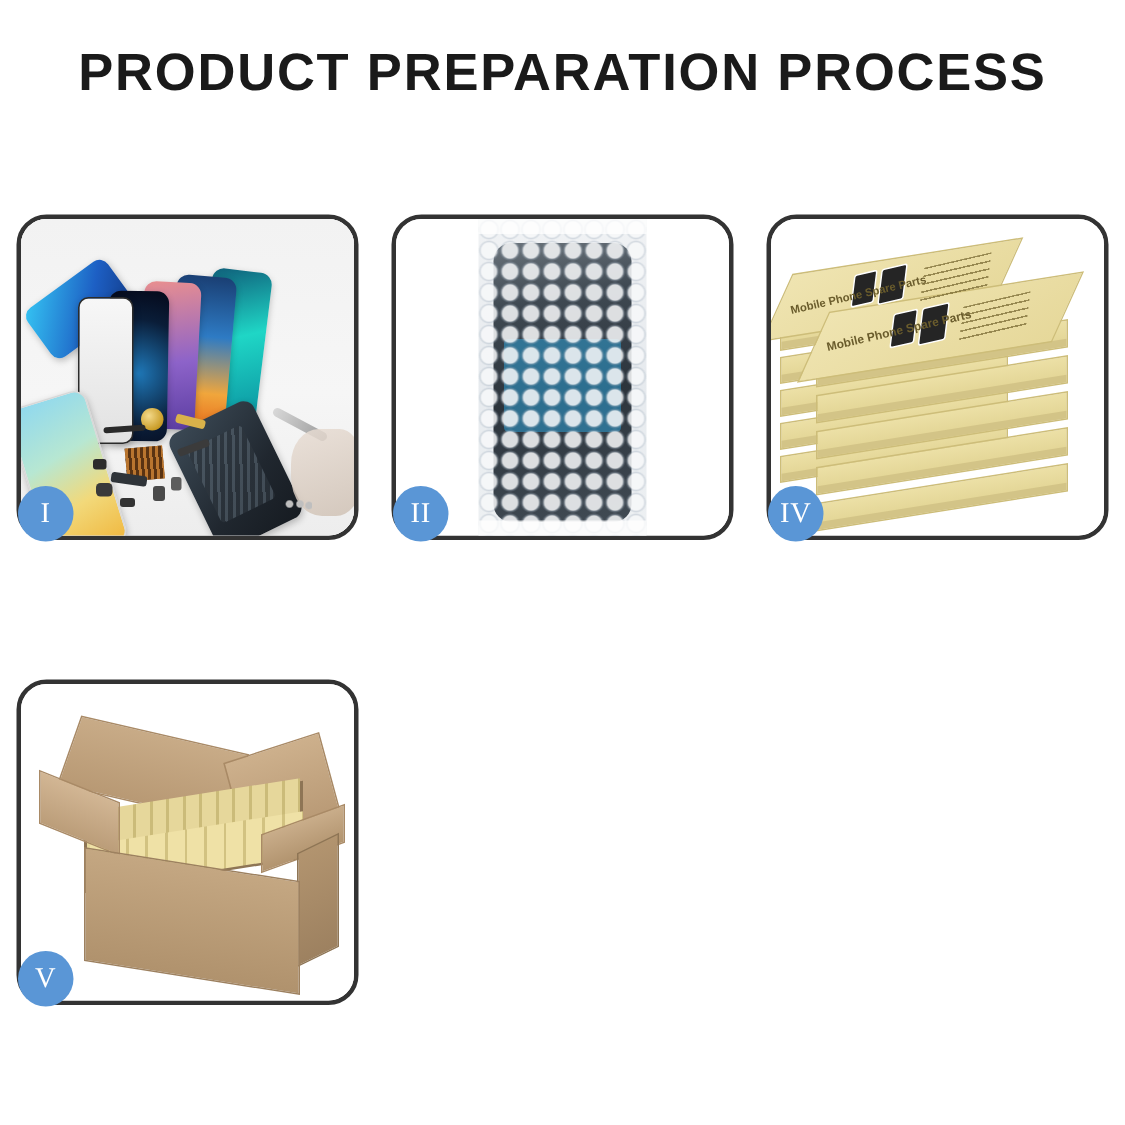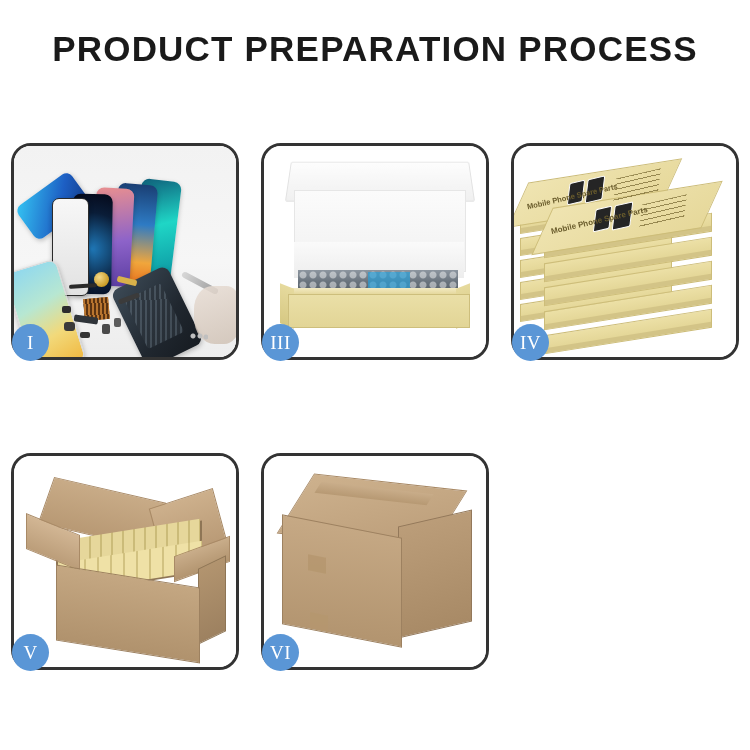--- a/index.html
+++ b/index.html
@@ -219,35 +219,33 @@
         <div class="tinyp t3"></div>
         <div class="tinyp t4"></div>
         <div class="tinyp t5"></div>
         <div class="driver"></div>
         <div class="hand"></div>
         <div class="screws"></div>
       </div>
       <div class="badge">I</div>
     </div>
 
-
     <div class="panel">
-      <div class="panel-inner p3">
-        <div class="b3-lidback"></div>
-        <div class="b3-innerwall"></div>
-        <div class="b3-foam"></div>
-        <div class="b3-prod"></div>
-        <div class="b3-prodlabel"></div>
-        <div class="b3-rim"></div>
-        <div class="b3-sideL"></div>
-        <div class="b3-sideR"></div>
-        <div class="b3-front"></div>
+      <div class="panel-inner p2">
+        <div class="bw-sheet"></div>
+        <div class="bw-phone"></div>
+        <div class="bw-label"></div>
+        <div class="bw-bubbles2"></div>
+        <div class="bw-bubbles"></div>
+        <div class="bw-seal top"></div>
+        <div class="bw-seal bot"></div>
       </div>
-      <div class="badge">III</div>
+      <div class="badge">II</div>
     </div>
+
 
     <div class="panel">
       <div class="panel-inner p4">
         <div class="stackwrap">
           <div class="ybox s-a5">
               <span class="edge"></span>
             </div>
           <div class="ybox s-a4">
               <span class="edge"></span>
             </div>
@@ -300,28 +298,15 @@
           <div class="fillrow front"></div>
           <div class="flapLeft"></div>
           <div class="flapRight"></div>
           <div class="boxSide"></div>
           <div class="boxFront"></div>
         </div>
       </div>
       <div class="badge">V</div>
     </div>
 
-    <div class="panel">
-      <div class="panel-inner p6">
-        <div class="c6">
-          <div class="c6-top"></div>
-          <div class="c6-tape"></div>
-          <div class="c6-side"></div>
-          <div class="c6-front"></div>
-          <div class="c6-tab c6-tab1"></div>
-          <div class="c6-tab c6-tab2"></div>
-        </div>
-      </div>
-      <div class="badge">VI</div>
-    </div>
 
   </div>
 </div>
 
 </body></html>

